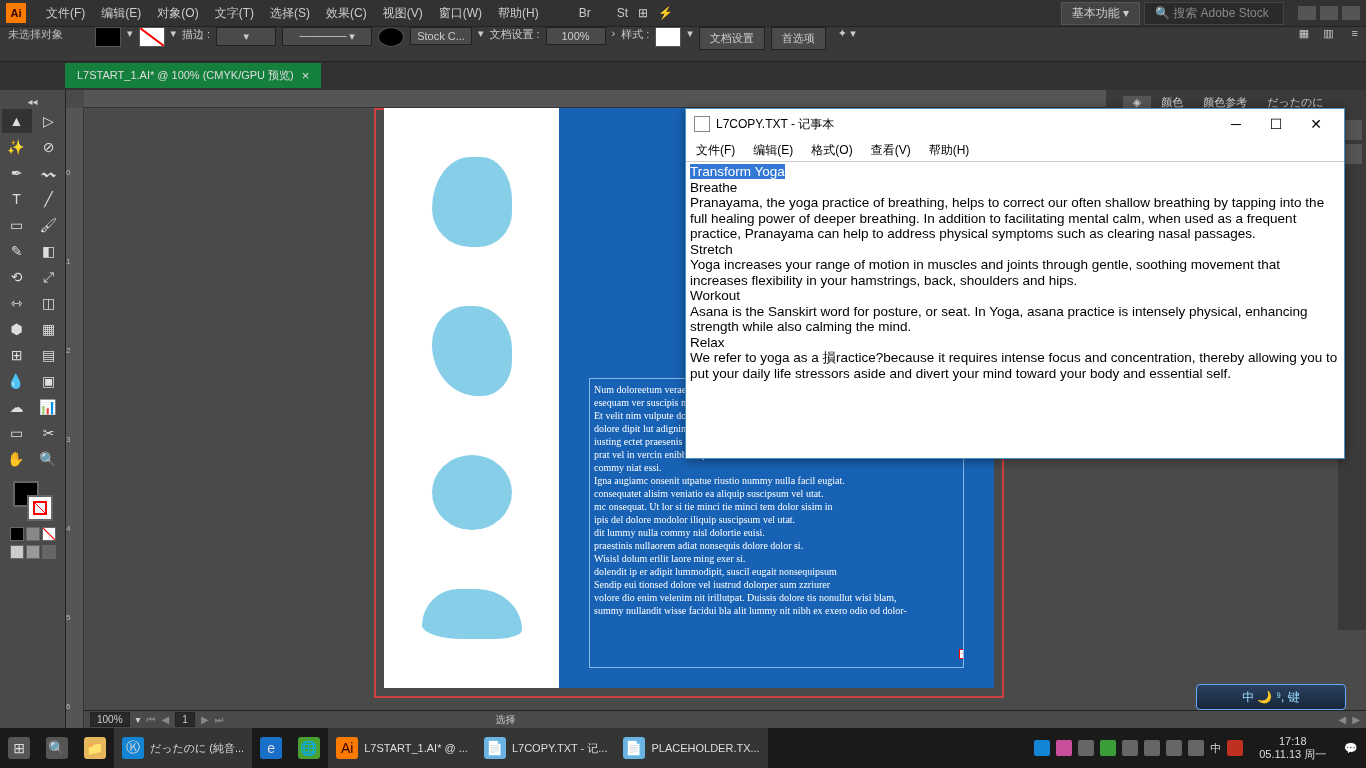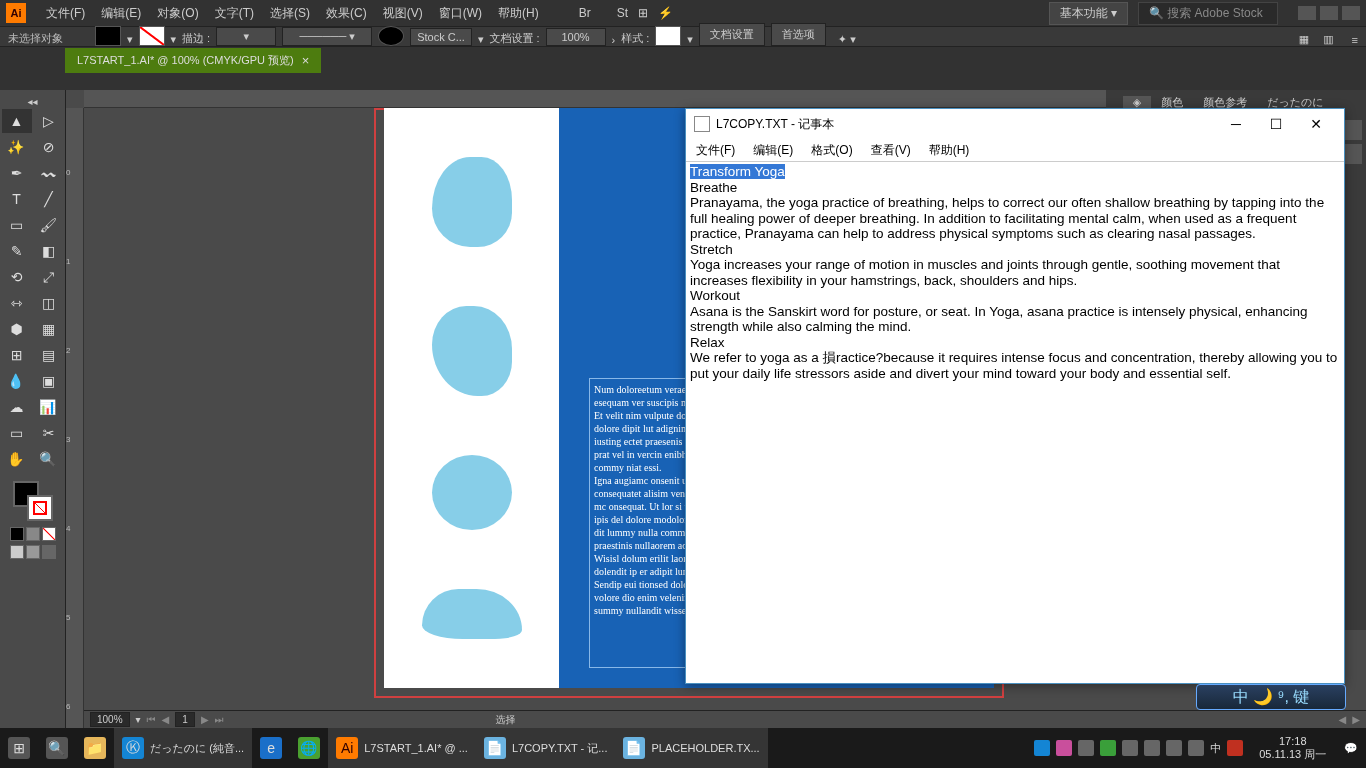--- a/index.html
+++ b/index.html
@@ -3,38 +3,38 @@
 <meta charset="utf-8">
 <style>
 * { margin: 0; padding: 0; box-sizing: border-box; font-family: "Microsoft YaHei", sans-serif; }
 body { width: 1366px; height: 768px; background: #323232; overflow: hidden; position: relative; }
 
 
 .menubar { height: 26px; background: #323232; display: flex; align-items: center; padding: 0 6px; color: #ccc; font-size: 12px; }
 .ai-logo { width: 20px; height: 20px; background: #ff7b00; color: #310000; display: flex; align-items: center; justify-content: center; font-weight: bold; font-size: 11px; margin-right: 12px; }
 .menu-item { padding: 0 8px; cursor: pointer; }
 .menu-spacer { flex: 1; }
-.menu-right { display: flex; align-items: center; gap: 10px; }
+.menu-right { display: flex; align-items: center; gap: 4px; }
 .workspace-sel { background: #444; padding: 2px 10px; border: 1px solid #555; }
 .search-stock { background: #2a2a2a; padding: 2px 10px; border: 1px solid #444; color: #888; width: 140px; }
 .win-controls { display: flex; gap: 4px; margin-left: 10px; }
 .win-btn { width: 18px; height: 14px; background: #555; }
 
 
-.controlbar { height: 21px; background: #393939; border-top: 1px solid #222; border-bottom: 1px solid #222; display: flex; align-items: flex-end; padding: 0 8px; color: #ccc; font-size: 11px; gap: 6px; }
+.controlbar { height: 36px; background: #393939; border-top: 1px solid #222; border-bottom: 1px solid #222; display: flex; align-items: flex-start; padding: 0 8px; color: #ccc; font-size: 11px; gap: 6px; }
 .cb-sel { color: #bbb; }
 .cb-swatch { width: 26px; height: 20px; border: 1px solid #555; }
 .cb-swatch.black { background: #000; }
 .cb-swatch.none { background: linear-gradient(to top right, #fff 45%, red 48%, red 52%, #fff 55%); }
 .cb-drop { background: #4a4a4a; border: 1px solid #222; padding: 2px 6px; color: #ccc; min-width: 60px; text-align: center; }
 .cb-btn { background: #4a4a4a; border: 1px solid #222; padding: 3px 10px; }
 
 
 .doctab { height: 26px; background: #323232; display: flex; align-items: flex-end; padding-left: 65px; }
-.doctab .tab { background: #4d7c0f; color: #ddd; font-size: 11px; padding: 5px 12px; display: flex; align-items: center; gap: 8px; }
+.doctab .tab { background: #15803d; color: #ddd; font-size: 11px; padding: 5px 12px; display: flex; align-items: center; gap: 8px; }
 .doctab .close { font-size: 13px; cursor: pointer; }
 
 
 .main { position: absolute; top: 90px; left: 0; right: 0; bottom: 40px; display: flex; }
 
 
 .tools { width: 66px; background: #4a4a4a; border-right: 1px solid #222; display: flex; flex-direction: column; align-items: center; padding-top: 4px; }
 .tool-grid { display: grid; grid-template-columns: 30px 30px; gap: 2px; }
 .tool { width: 30px; height: 24px; display: flex; align-items: center; justify-content: center; color: #ddd; font-size: 14px; cursor: pointer; }
 .tool.sel { background: #333; }
@@ -67,33 +67,33 @@
 .sb-zoom { background: #2a2a2a; padding: 1px 6px; border: 1px solid #222; }
 .nav-tri { color: #888; cursor: pointer; }
 
 
 .rpanel { position: absolute; top: 90px; right: 0; width: 260px; height: 26px; background: #3a3a3a; display: flex; align-items: center; font-size: 11px; color: #ccc; border-bottom: 1px solid #222; }
 .rpanel span { padding: 0 10px; }
 .rdock { position: absolute; top: 90px; right: 0; width: 28px; height: 540px; background: #3a3a3a; display: flex; flex-direction: column; gap: 4px; padding-top: 30px; align-items: center; }
 .dock-ico { width: 20px; height: 20px; background: #555; }
 
 
-.notepad { position: absolute; left: 685px; top: 108px; width: 660px; height: 576px; background: #fff; border: 1px solid #4a90c0; box-shadow: 0 2px 10px rgba(0,0,0,.4); display: flex; flex-direction: column; }
+.notepad { position: absolute; left: 685px; top: 108px; width: 660px; height: 351px; background: #fff; border: 1px solid #4a90c0; box-shadow: 0 2px 10px rgba(0,0,0,.4); display: flex; flex-direction: column; }
 .np-title { height: 30px; display: flex; align-items: center; padding: 0 8px; font-size: 12px; }
 .np-ico { width: 16px; height: 16px; border: 1px solid #888; margin-right: 6px; }
 .np-title-txt { flex: 1; }
 .np-wc { display: flex; }
 .np-wc div { width: 40px; height: 24px; display: flex; align-items: center; justify-content: center; font-size: 14px; cursor: pointer; }
 .np-menu { height: 22px; display: flex; align-items: center; padding: 0 4px; font-size: 12px; gap: 6px; }
 .np-menu span { padding: 2px 6px; cursor: pointer; }
 .np-body { flex: 1; border-top: 1px solid #ccc; padding: 2px 4px; font-family: "SimSun", monospace; font-size: 13.5px; line-height: 1.15; overflow: auto; white-space: pre-wrap; word-break: break-word; }
 .np-sel { background: #3478d6; color: #fff; }
 
 
-.ime-badge { position: absolute; right: 20px; bottom: 58px; width: 150px; height: 26px; background: linear-gradient(#2a4060,#18283a); border: 1px solid #6af; border-radius: 4px; color: #9df; font-size: 16px; display: flex; align-items: center; justify-content: center; }
+.ime-badge { position: absolute; right: 20px; bottom: 58px; width: 150px; height: 26px; background: linear-gradient(#2a4060,#18283a); border: 1px solid #6af; border-radius: 4px; color: #9df; font-size: 12px; display: flex; align-items: center; justify-content: center; }
 
 
 .taskbar { position: absolute; bottom: 0; left: 0; right: 0; height: 40px; background: #1a1a1a; display: flex; align-items: center; color: #ddd; font-size: 11px; }
 .tb-btn { height: 40px; display: flex; align-items: center; padding: 0 8px; gap: 6px; cursor: pointer; }
 .tb-btn.active { background: #353535; }
 .tb-ico { width: 22px; height: 22px; background: #555; border-radius: 3px; display: flex; align-items: center; justify-content: center; font-size: 14px; }
 .tb-spacer { flex: 1; }
 .tray { display: flex; align-items: center; gap: 6px; padding: 0 6px; }
 .tray-ico { width: 16px; height: 16px; background: #666; border-radius: 2px; }
 .clock { text-align: center; padding: 0 10px; line-height: 1.2; }

